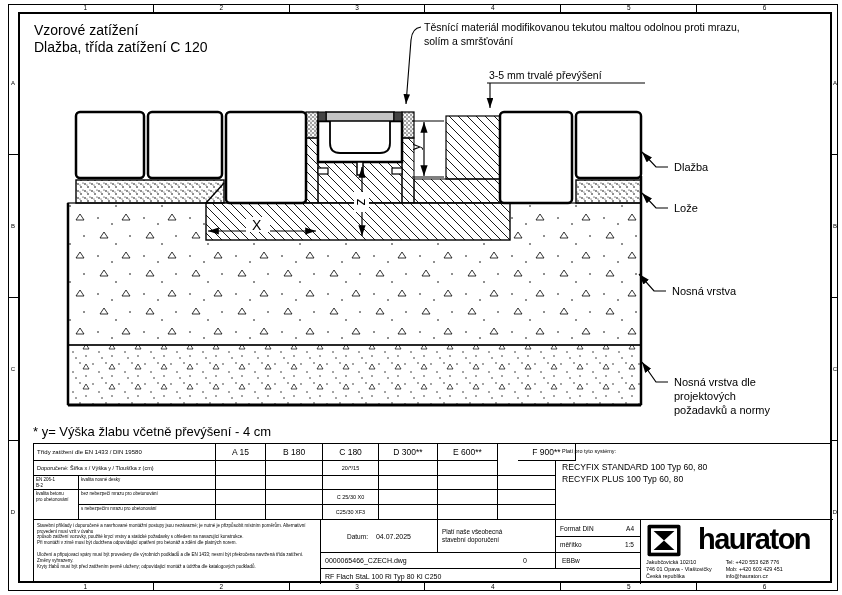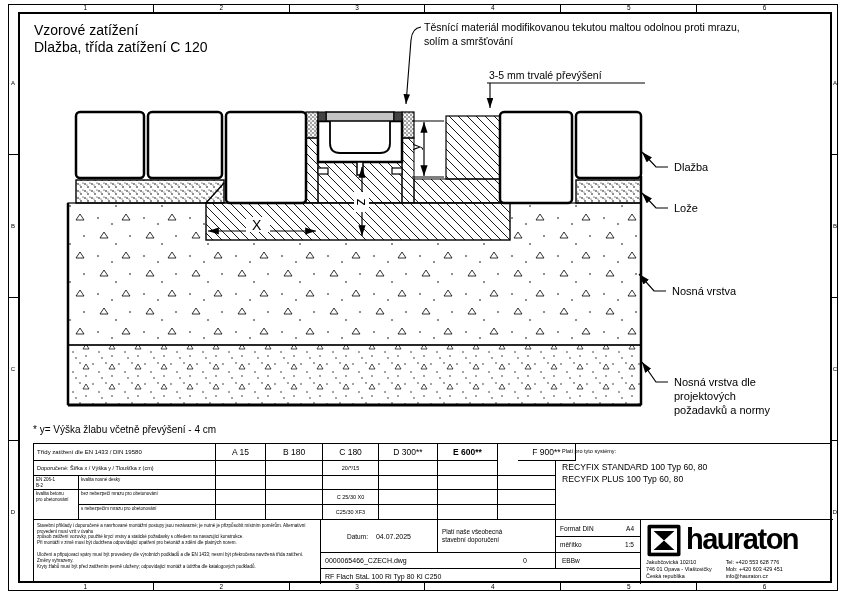--- a/index.html
+++ b/index.html
@@ -14,21 +14,21 @@
   .band-bottom{left:18px;top:583px;width:814px;height:8px;}
   .band-cell{flex:1;border-left:1px solid #000;font-size:6.5px;line-height:8px;text-align:center;}
   .band-cell:first-child{border-left:none;}
   .vband{display:flex;flex-direction:column;}
   .vband-left{left:8px;top:12px;width:10px;height:571px;}
   .vband-right{left:832px;top:12px;width:6px;height:571px;}
   .vband-cell{flex:1;border-top:1px solid #000;font-size:6px;display:flex;align-items:center;justify-content:center;}
   .vband-cell:first-child{border-top:none;}
   
   .main-title{left:34px;top:22px;font-size:14px;line-height:17px;}
-  .footnote{left:33px;top:424px;font-size:10px;}
+  .footnote{left:33px;top:424px;font-size:13px;}
   
   .tbl{left:33px;top:443px;width:799px;height:140px;border:1.5px solid #000;padding-left:36px;}
   .cell{position:absolute;box-sizing:border-box;overflow:hidden;}
   .br{border-right:1px solid #000;} .bb{border-bottom:1px solid #000;}
   .hdr{font-size:8.5px;display:flex;align-items:center;justify-content:center;}
   .lbl6{font-size:6px;display:flex;align-items:center;padding-left:3px;}
   .lbl55{font-size:5.5px;display:flex;align-items:center;padding-left:3px;}
   .tiny{font-size:4.5px;line-height:5.5px;padding:1px 0 0 2px;}
   .val{font-size:5.5px;display:flex;align-items:center;justify-content:center;}
   .panel-title{font-size:5.5px;padding:4px 0 0 6px;}
@@ -36,21 +36,21 @@
   .disc{font-size:4.5px;line-height:5.6px;padding:3px 3px 0 3px;}
   .disc p{margin:0 0 7px 0;}
   .tb-label{font-size:6.5px;} .tb-val{font-size:7px;}
   .datum-cell{display:flex;align-items:center;justify-content:center;gap:8px;font-size:7px;}
   .note-cell{display:flex;flex-direction:column;justify-content:center;padding-left:4px;font-size:6.3px;line-height:8px;}
   .kv{display:flex;align-items:center;justify-content:space-between;padding:0 6px 0 4px;font-size:6.5px;}
   .file-cell{display:flex;align-items:center;justify-content:space-between;font-size:7px;padding:0 28px 0 4px;}
   .author-cell{display:flex;align-items:center;font-size:6.5px;padding-left:6px;}
   .doc-cell{display:flex;align-items:center;font-size:7px;padding-left:4px;}
   .logo-cell{padding:4px 4px 0 5px;}
-  .brand-row{display:flex;align-items:flex-start;gap:4px;}
+  .brand-row{display:flex;align-items:flex-start;gap:16px;}
   .brand-word{font-size:29px;font-weight:700;letter-spacing:-1.5px;line-height:30px;}
   .addr{display:flex;gap:14px;margin-top:2px;}
   .addr div{font-size:5.4px;line-height:6.8px;}
 </style>
 </head>
 <body>
 
 <div class="sheet">
 
   <div class="abs outer-frame"></div>
@@ -200,21 +200,21 @@
 
   <div class="abs footnote">* y= Výška žlabu včetně převýšení - 4 cm</div>
 
   <div class="abs tbl">
 
     <div class="cell br bb lbl6" style="left:0;top:0;width:182px;height:17px;">Třídy zatížení dle EN 1433 / DIN 19580</div>
     <div class="cell br bb hdr" style="left:182px;top:0;width:50px;height:17px;">A 15</div>
     <div class="cell br bb hdr" style="left:232px;top:0;width:57px;height:17px;">B 180</div>
     <div class="cell br bb hdr" style="left:289px;top:0;width:56px;height:17px;">C 180</div>
     <div class="cell br bb hdr" style="left:345px;top:0;width:59px;height:17px;">D 300**</div>
-    <div class="cell br bb hdr" style="left:404px;top:0;width:60px;height:17px;font-weight:bold;">E 600**</div>
+    <div class="cell br bb hdr" style="left:404px;top:0;width:60px;height:17px;">E 600**</div>
     <div class="cell br bb hdr" style="left:484px;top:0;width:58px;height:17px;">F 900**</div>
 
     <div class="cell br bb lbl55" style="left:0;top:17px;width:182px;height:15px;">Doporučené:  Šířka x / Výška y / Tloušťka z (cm)</div>
     <div class="cell br bb val" style="left:182px;top:17px;width:50px;height:15px;"></div>
     <div class="cell br bb val" style="left:232px;top:17px;width:57px;height:15px;"></div>
     <div class="cell br bb val" style="left:289px;top:17px;width:56px;height:15px;">20/*/15</div>
     <div class="cell br bb val" style="left:345px;top:17px;width:59px;height:15px;"></div>
     <div class="cell br bb val" style="left:404px;top:17px;width:60px;height:15px;"></div>
     <div class="cell br bb val" style="left:464px;top:17px;width:58px;height:15px;"></div>
 

